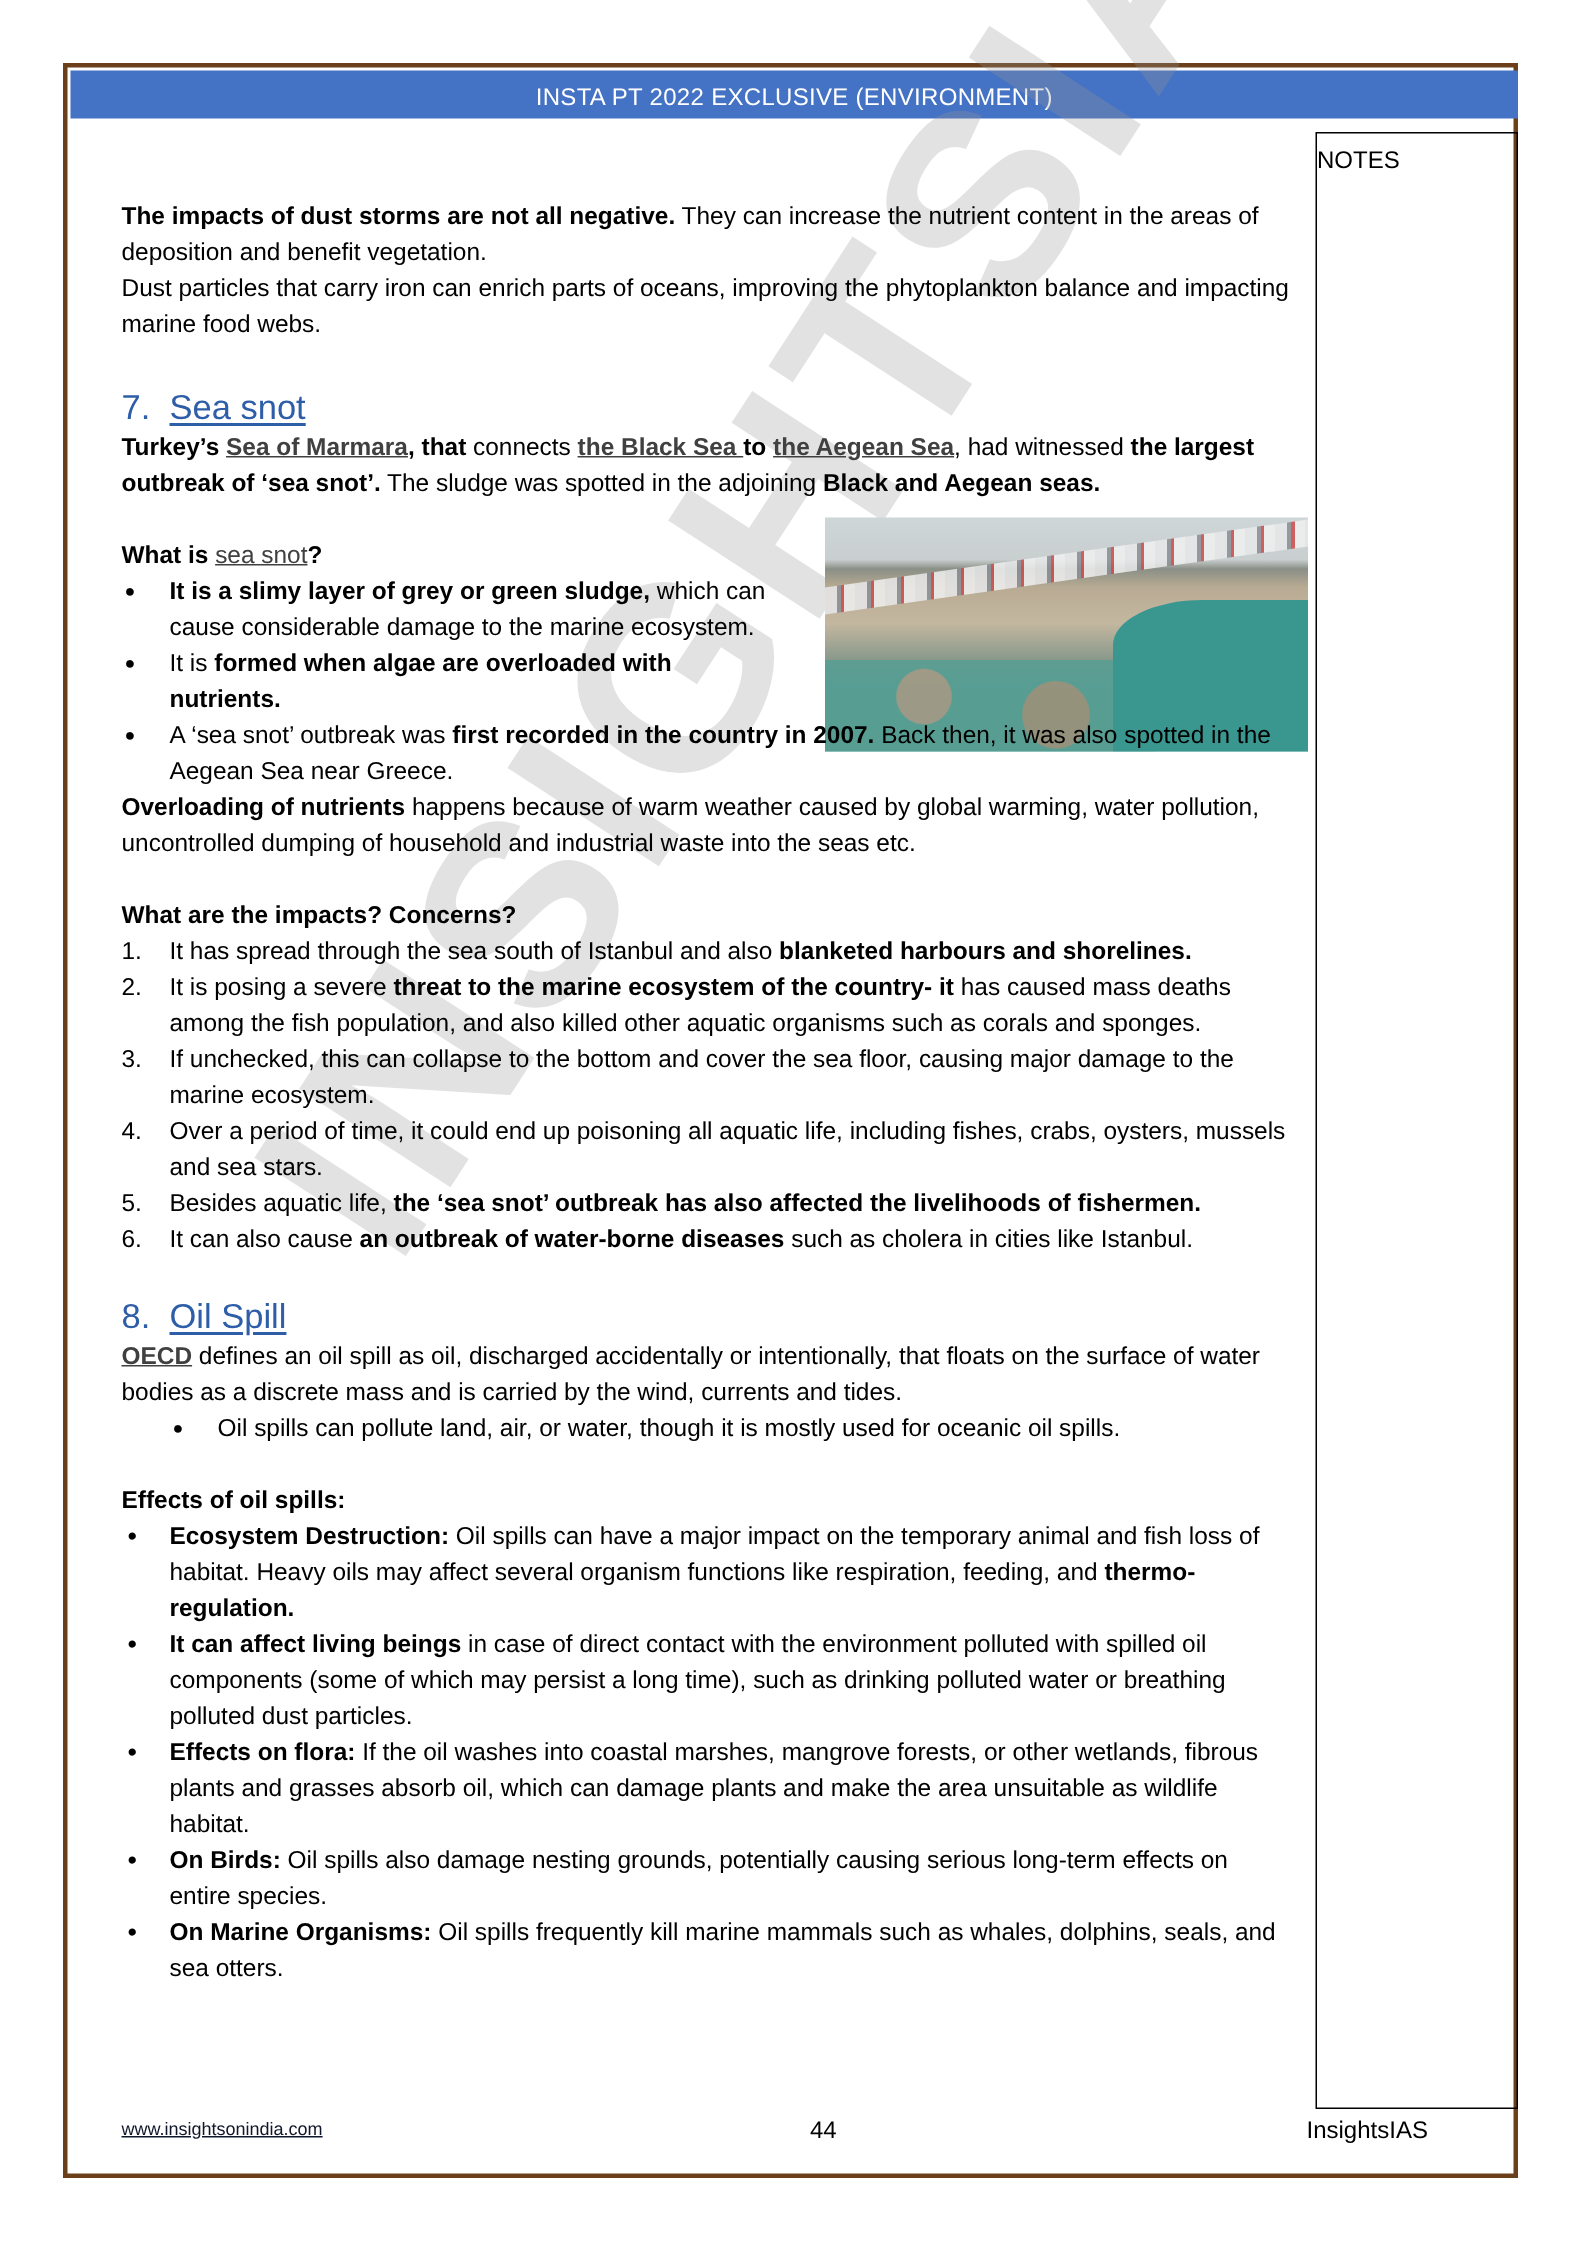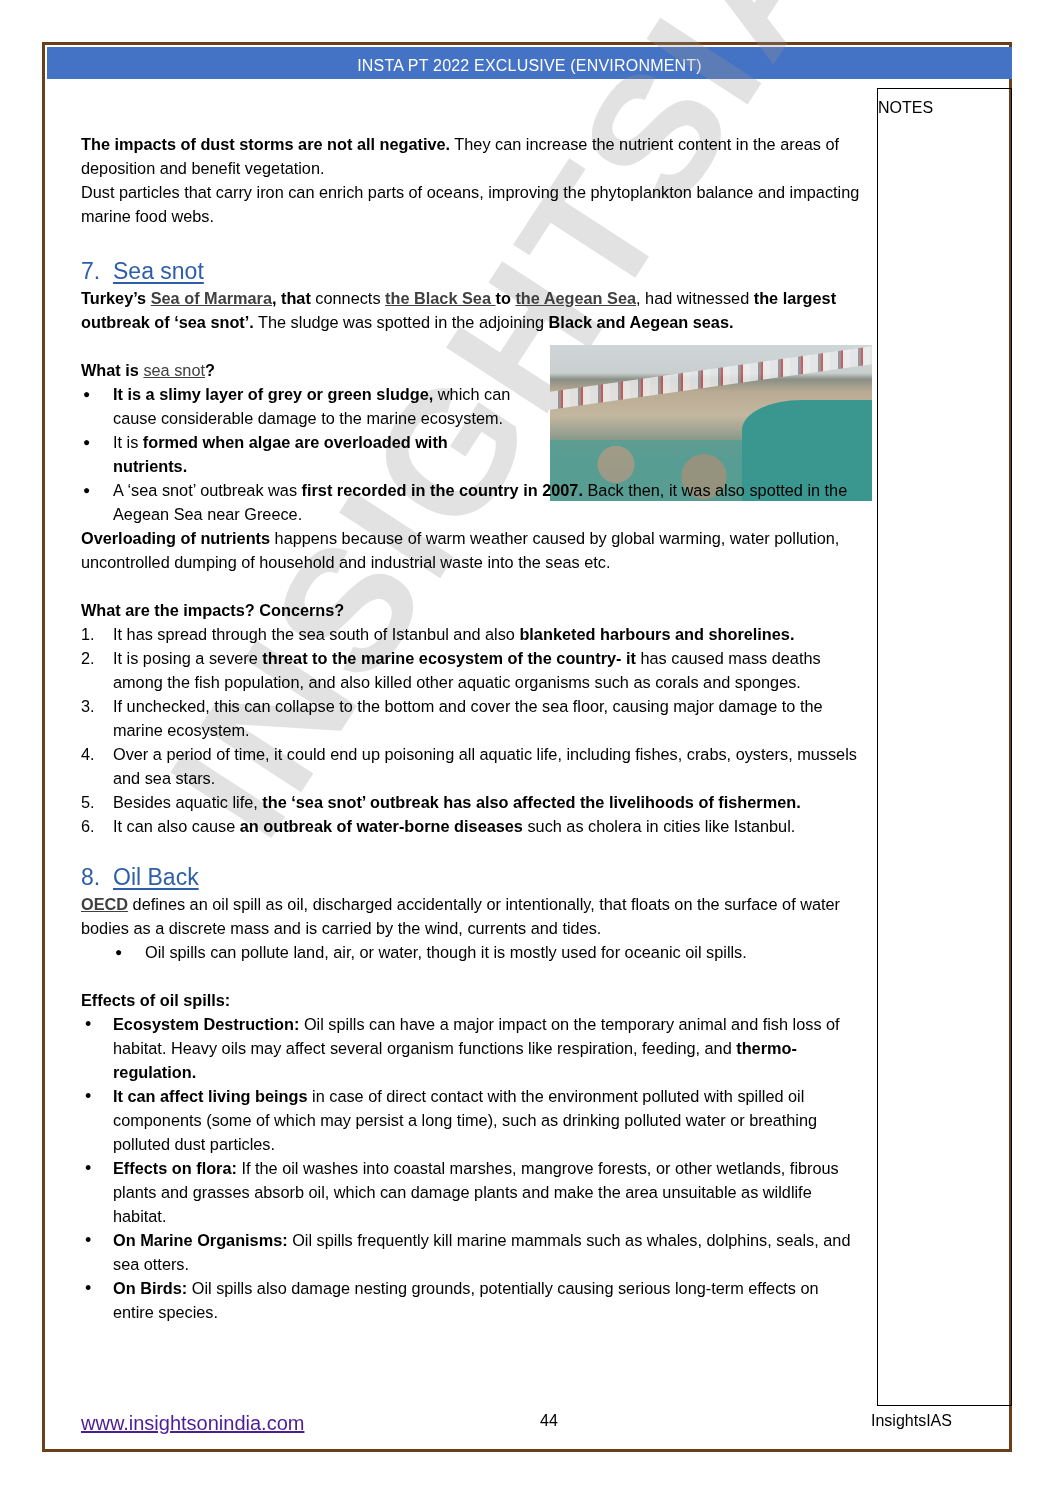--- a/index.html
+++ b/index.html
@@ -41,21 +41,21 @@
                            background: repeating-linear-gradient(90deg, #e8e8ea 0 8px, #8a8f95 8px 11px, #d04a4a 11px 13px, #f0f0f0 13px 20px); opacity: 0.85;
                            transform: skewY(-8deg); }
     .sludge-photo .foam { position: absolute; left: 0; top: 95px; width: 220px; height: 61px;
                           background: radial-gradient(circle at 30% 40%, #a69b85 0 18px, transparent 19px),
                           radial-gradient(circle at 70% 60%, #9e927b 0 22px, transparent 23px),
                           #5a9e93; opacity: 0.9; }
     .watermark { position: absolute; left: 130px; top: 760px; font-size: 175px; font-weight: bold;
                  color: rgba(150,150,150,0.28); transform: rotate(-57deg); transform-origin: left top;
                  white-space: nowrap; letter-spacing: 6px; pointer-events: none;
                  font-family: "Liberation Sans", sans-serif; }
-    .footer-link { position: absolute; left: 81px; top: 1412px; font-size: 20px; color: #4c1d95;
+    .footer-link { position: absolute; left: 81px; top: 1412px; font-size: 12px; color: #0f172a;
                    }
     .footer-page { position: absolute; left: 540px; top: 1412px; font-size: 16px; }
     .footer-brand { position: absolute; left: 871px; top: 1412px; font-size: 16px; }
   </style>
 </head>
 <body>
 
 <div class="page-frame"></div>
 <div class="header-bar">INSTA PT 2022 EXCLUSIVE (ENVIRONMENT)</div>
 
@@ -95,32 +95,32 @@
   <ol class="numlist">
     <li><span class="n">1.</span><span>It has spread through the sea south of Istanbul and also </span><b>blanketed harbours and shorelines.</b></li>
     <li><span class="n">2.</span><span>It is posing a severe </span><b>threat to the marine ecosystem of the country- it</b><span> has caused mass deaths among the fish population, and also killed other aquatic organisms such as corals and sponges.</span></li>
     <li><span class="n">3.</span><span>If unchecked, this can collapse to the bottom and cover the sea floor, causing major damage to the marine ecosystem.</span></li>
     <li><span class="n">4.</span><span>Over a period of time, it could end up poisoning all aquatic life, including fishes, crabs, oysters, mussels and sea stars.</span></li>
     <li><span class="n">5.</span><span>Besides aquatic life, </span><b>the ‘sea snot’ outbreak has also affected the livelihoods of fishermen.</b></li>
     <li><span class="n">6.</span><span>It can also cause </span><b>an outbreak of water-borne diseases</b><span> such as cholera in cities like Istanbul.</span></li>
   </ol>
   <div class="gap"></div>
 
-  <h2><span class="num">8.</span><span>Oil Back</span></h2>
+  <h2><span class="num">8.</span><span>Oil Spill</span></h2>
   <p><a class="link" href="#"><b>OECD</b></a><span> defines an oil spill as oil, discharged accidentally or intentionally, that floats on the surface of water bodies as a discrete mass and is carried by the wind, currents and tides.</span></p>
   <ul class="bullets indent-bullets">
     <li>Oil spills can pollute land, air, or water, though it is mostly used for oceanic oil spills.</li>
   </ul>
   <div class="gap"></div>
 
   <p><b>Effects of oil spills:</b></p>
   <ul class="bullets sq-bullets">
     <li><b>Ecosystem Destruction:</b><span> Oil spills can have a major impact on the temporary animal and fish loss of habitat. Heavy oils may affect several organism functions like respiration, feeding, and </span><b>thermo-regulation.</b></li>
     <li><b>It can affect living beings</b><span> in case of direct contact with the environment polluted with spilled oil components (some of which may persist a long time), such as drinking polluted water or breathing polluted dust particles.</span></li>
     <li><b>Effects on flora:</b><span> If the oil washes into coastal marshes, mangrove forests, or other wetlands, fibrous plants and grasses absorb oil, which can damage plants and make the area unsuitable as wildlife habitat.</span></li>
+    <li><b>On Birds:</b><span> Oil spills also damage nesting grounds, potentially causing serious long-term effects on entire species.</span></li>
     <li><b>On Marine Organisms:</b><span> Oil spills frequently kill marine mammals such as whales, dolphins, seals, and sea otters.</span></li>
-    <li><b>On Birds:</b><span> Oil spills also damage nesting grounds, potentially causing serious long-term effects on entire species.</span></li>
   </ul>
 </div>
 
 <a class="footer-link" href="#">www.insightsonindia.com</a>
 <div class="footer-page">44</div>
 <div class="footer-brand">InsightsIAS</div>
 
 </body></html>

